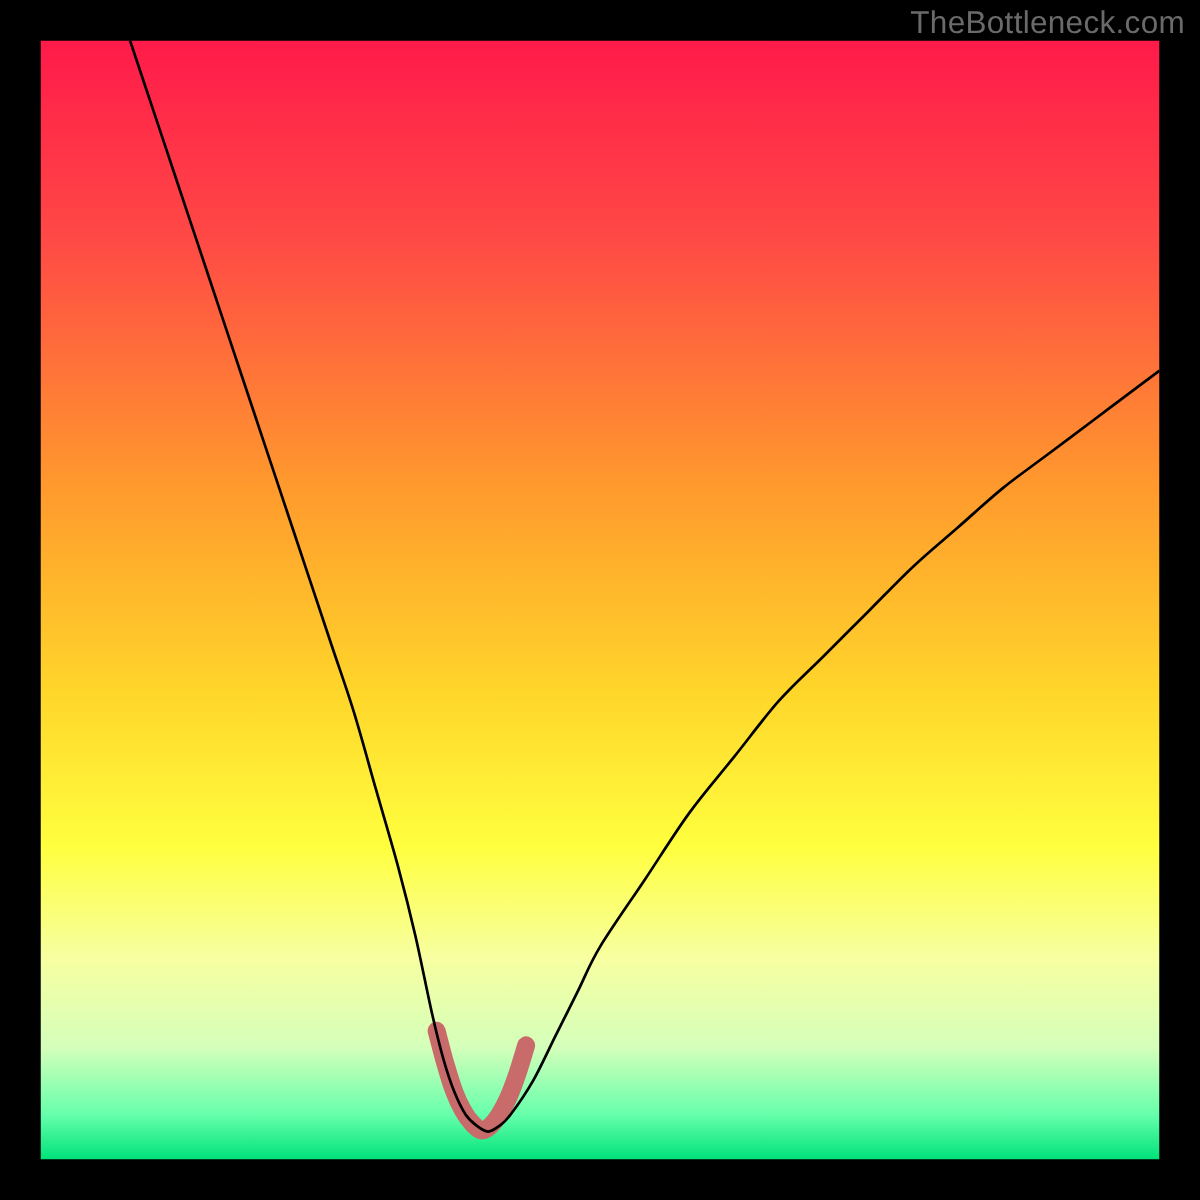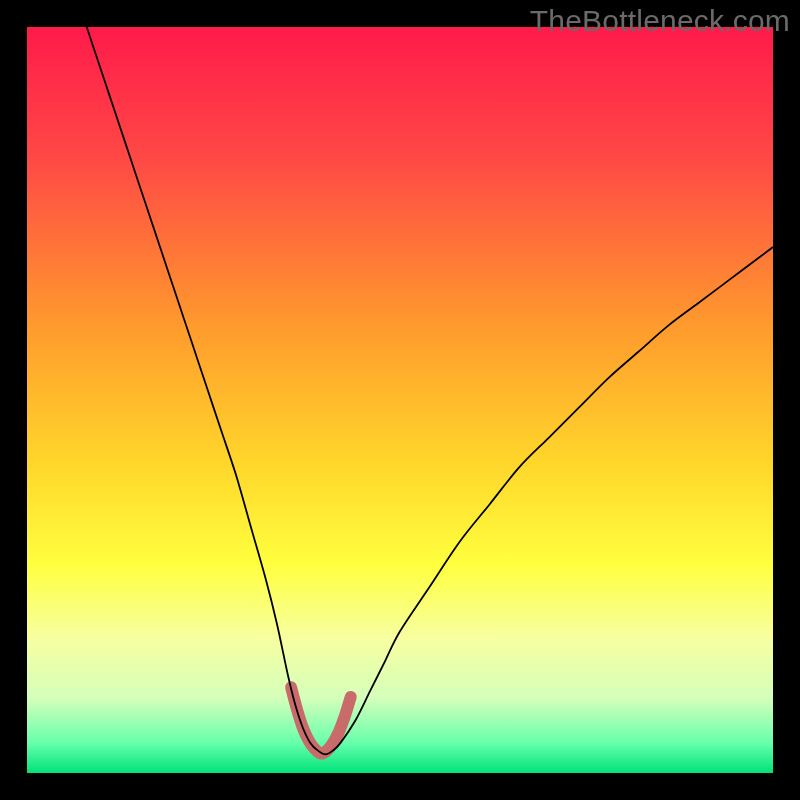--- a/index.html
+++ b/index.html
@@ -1,17 +1,17 @@
 <!DOCTYPE html>
 <html><head>
 <meta charset="utf-8">
 <style>
   * { margin: 0; padding: 0; box-sizing: border-box; }
   body { width: 800px; height: 800px; background: #000; position: relative; font-family: Arial, sans-serif; }
-  .watermark { position: absolute; top: 4px; right: 10px; color: #6a6a6a; font-size: 30px; font-weight: 500; z-index: 10; letter-spacing: 0.2px; }
+  .watermark { position: absolute; top: 4px; right: 10px; color: #6a6a6a; font-size: 21px; font-weight: 500; z-index: 10; letter-spacing: 0.2px; }
   .plot-area { position: absolute; left: 27px; top: 27px; width: 746px; height: 746px; }
   .gradient-bg { position: absolute; left: 0; top: 0; width: 100%; height: 100%; }
   .curve-overlay { position: absolute; left: 0; top: 0; width: 100%; height: 100%; }
 </style>
 </head>
 <body>
 
 <div class="watermark">TheBottleneck.com</div>
 
 <div class="plot-area">

